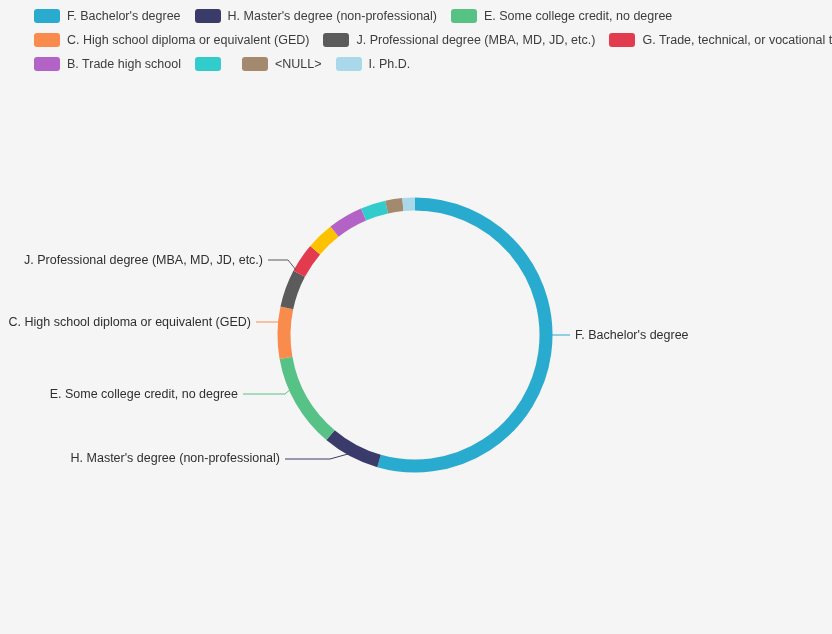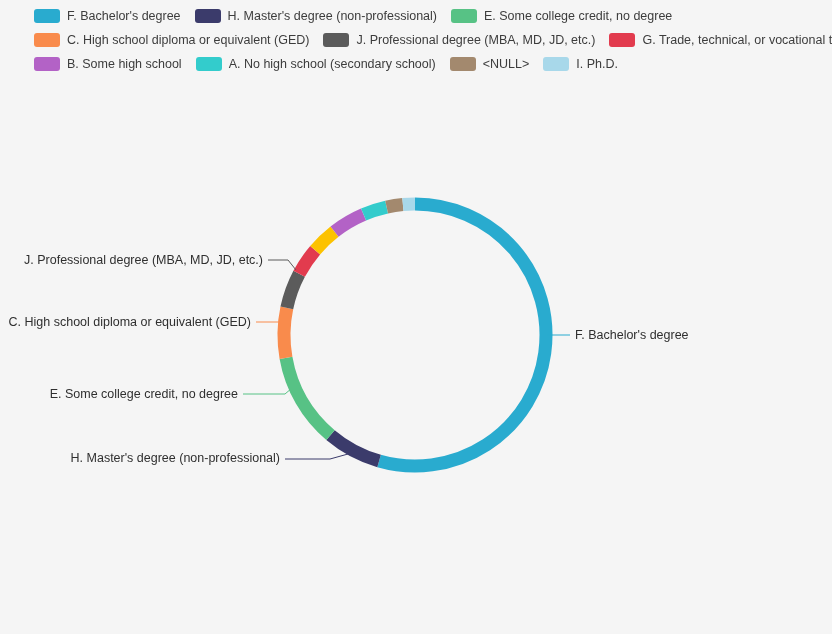--- a/index.html
+++ b/index.html
@@ -111,25 +111,24 @@
     </div>
     <div class="legend-item">
       <span class="legend-swatch" style="background:#E23B4E"></span>
       <span class="legend-label">G. Trade, technical, or vocational training</span>
     </div>
   </div>
 
   <div class="legend-row">
     <div class="legend-item">
       <span class="legend-swatch" style="background:#B362C6"></span>
-      <span class="legend-label">B. Some high school</span>
+      <span class="legend-label">B. Trade high school</span>
     </div>
     <div class="legend-item">
       <span class="legend-swatch" style="background:#33CCCC"></span>
-      <span class="legend-label">A. No high school (secondary school)</span>
     </div>
     <div class="legend-item">
       <span class="legend-swatch" style="background:#A3896E"></span>
       <span class="legend-label">&lt;NULL&gt;</span>
     </div>
     <div class="legend-item">
       <span class="legend-swatch" style="background:#A8D8EA"></span>
       <span class="legend-label">I. Ph.D.</span>
     </div>
   </div>

